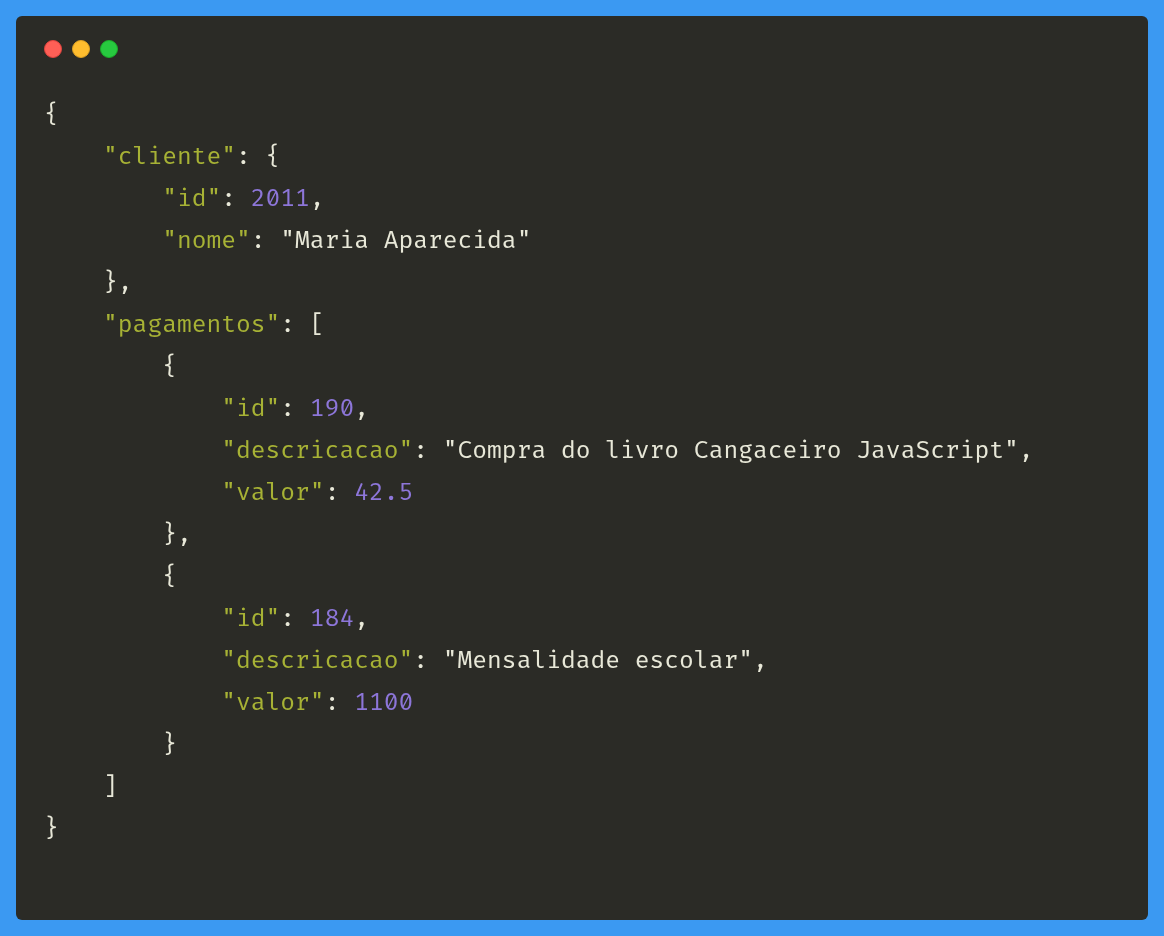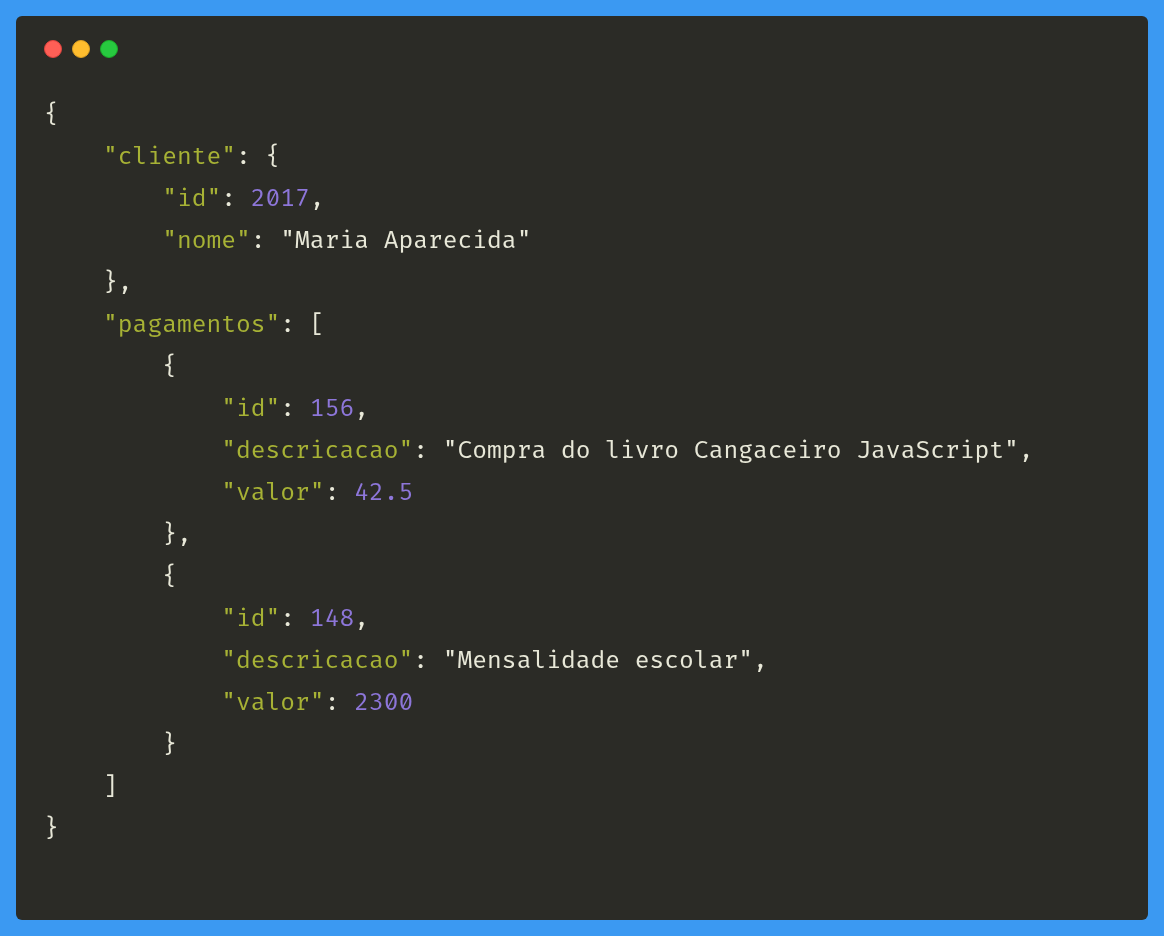--- a/index.html
+++ b/index.html
@@ -51,29 +51,29 @@
 <body>
 
 <div class="window">
   <div class="titlebar">
     <div class="traffic-light tl-close"></div>
     <div class="traffic-light tl-min"></div>
     <div class="traffic-light tl-max"></div>
   </div>
   <div class="code"><span class="tok-punc">{</span>
 <span>    </span><span class="tok-key">"cliente"</span><span class="tok-punc">: {</span>
-<span>    </span><span>    </span><span class="tok-key">"id"</span><span class="tok-punc">: </span><span class="tok-number">2017</span><span class="tok-punc">,</span>
+<span>    </span><span>    </span><span class="tok-key">"id"</span><span class="tok-punc">: </span><span class="tok-number">2011</span><span class="tok-punc">,</span>
 <span>    </span><span>    </span><span class="tok-key">"nome"</span><span class="tok-punc">: </span><span class="tok-string">"Maria Aparecida"</span>
 <span>    </span><span class="tok-punc">},</span>
 <span>    </span><span class="tok-key">"pagamentos"</span><span class="tok-punc">: [</span>
 <span>    </span><span>    </span><span class="tok-punc">{</span>
-<span>    </span><span>    </span><span>    </span><span class="tok-key">"id"</span><span class="tok-punc">: </span><span class="tok-number">156</span><span class="tok-punc">,</span>
+<span>    </span><span>    </span><span>    </span><span class="tok-key">"id"</span><span class="tok-punc">: </span><span class="tok-number">190</span><span class="tok-punc">,</span>
 <span>    </span><span>    </span><span>    </span><span class="tok-key">"descricacao"</span><span class="tok-punc">: </span><span class="tok-string">"Compra do livro Cangaceiro JavaScript"</span><span class="tok-punc">,</span>
 <span>    </span><span>    </span><span>    </span><span class="tok-key">"valor"</span><span class="tok-punc">: </span><span class="tok-number">42.5</span>
 <span>    </span><span>    </span><span class="tok-punc">},</span>
 <span>    </span><span>    </span><span class="tok-punc">{</span>
-<span>    </span><span>    </span><span>    </span><span class="tok-key">"id"</span><span class="tok-punc">: </span><span class="tok-number">148</span><span class="tok-punc">,</span>
+<span>    </span><span>    </span><span>    </span><span class="tok-key">"id"</span><span class="tok-punc">: </span><span class="tok-number">184</span><span class="tok-punc">,</span>
 <span>    </span><span>    </span><span>    </span><span class="tok-key">"descricacao"</span><span class="tok-punc">: </span><span class="tok-string">"Mensalidade escolar"</span><span class="tok-punc">,</span>
-<span>    </span><span>    </span><span>    </span><span class="tok-key">"valor"</span><span class="tok-punc">: </span><span class="tok-number">2300</span>
+<span>    </span><span>    </span><span>    </span><span class="tok-key">"valor"</span><span class="tok-punc">: </span><span class="tok-number">1100</span>
 <span>    </span><span>    </span><span class="tok-punc">}</span>
 <span>    </span><span class="tok-punc">]</span>
 <span class="tok-punc">}</span></div>
 </div>
 
 </body></html>

